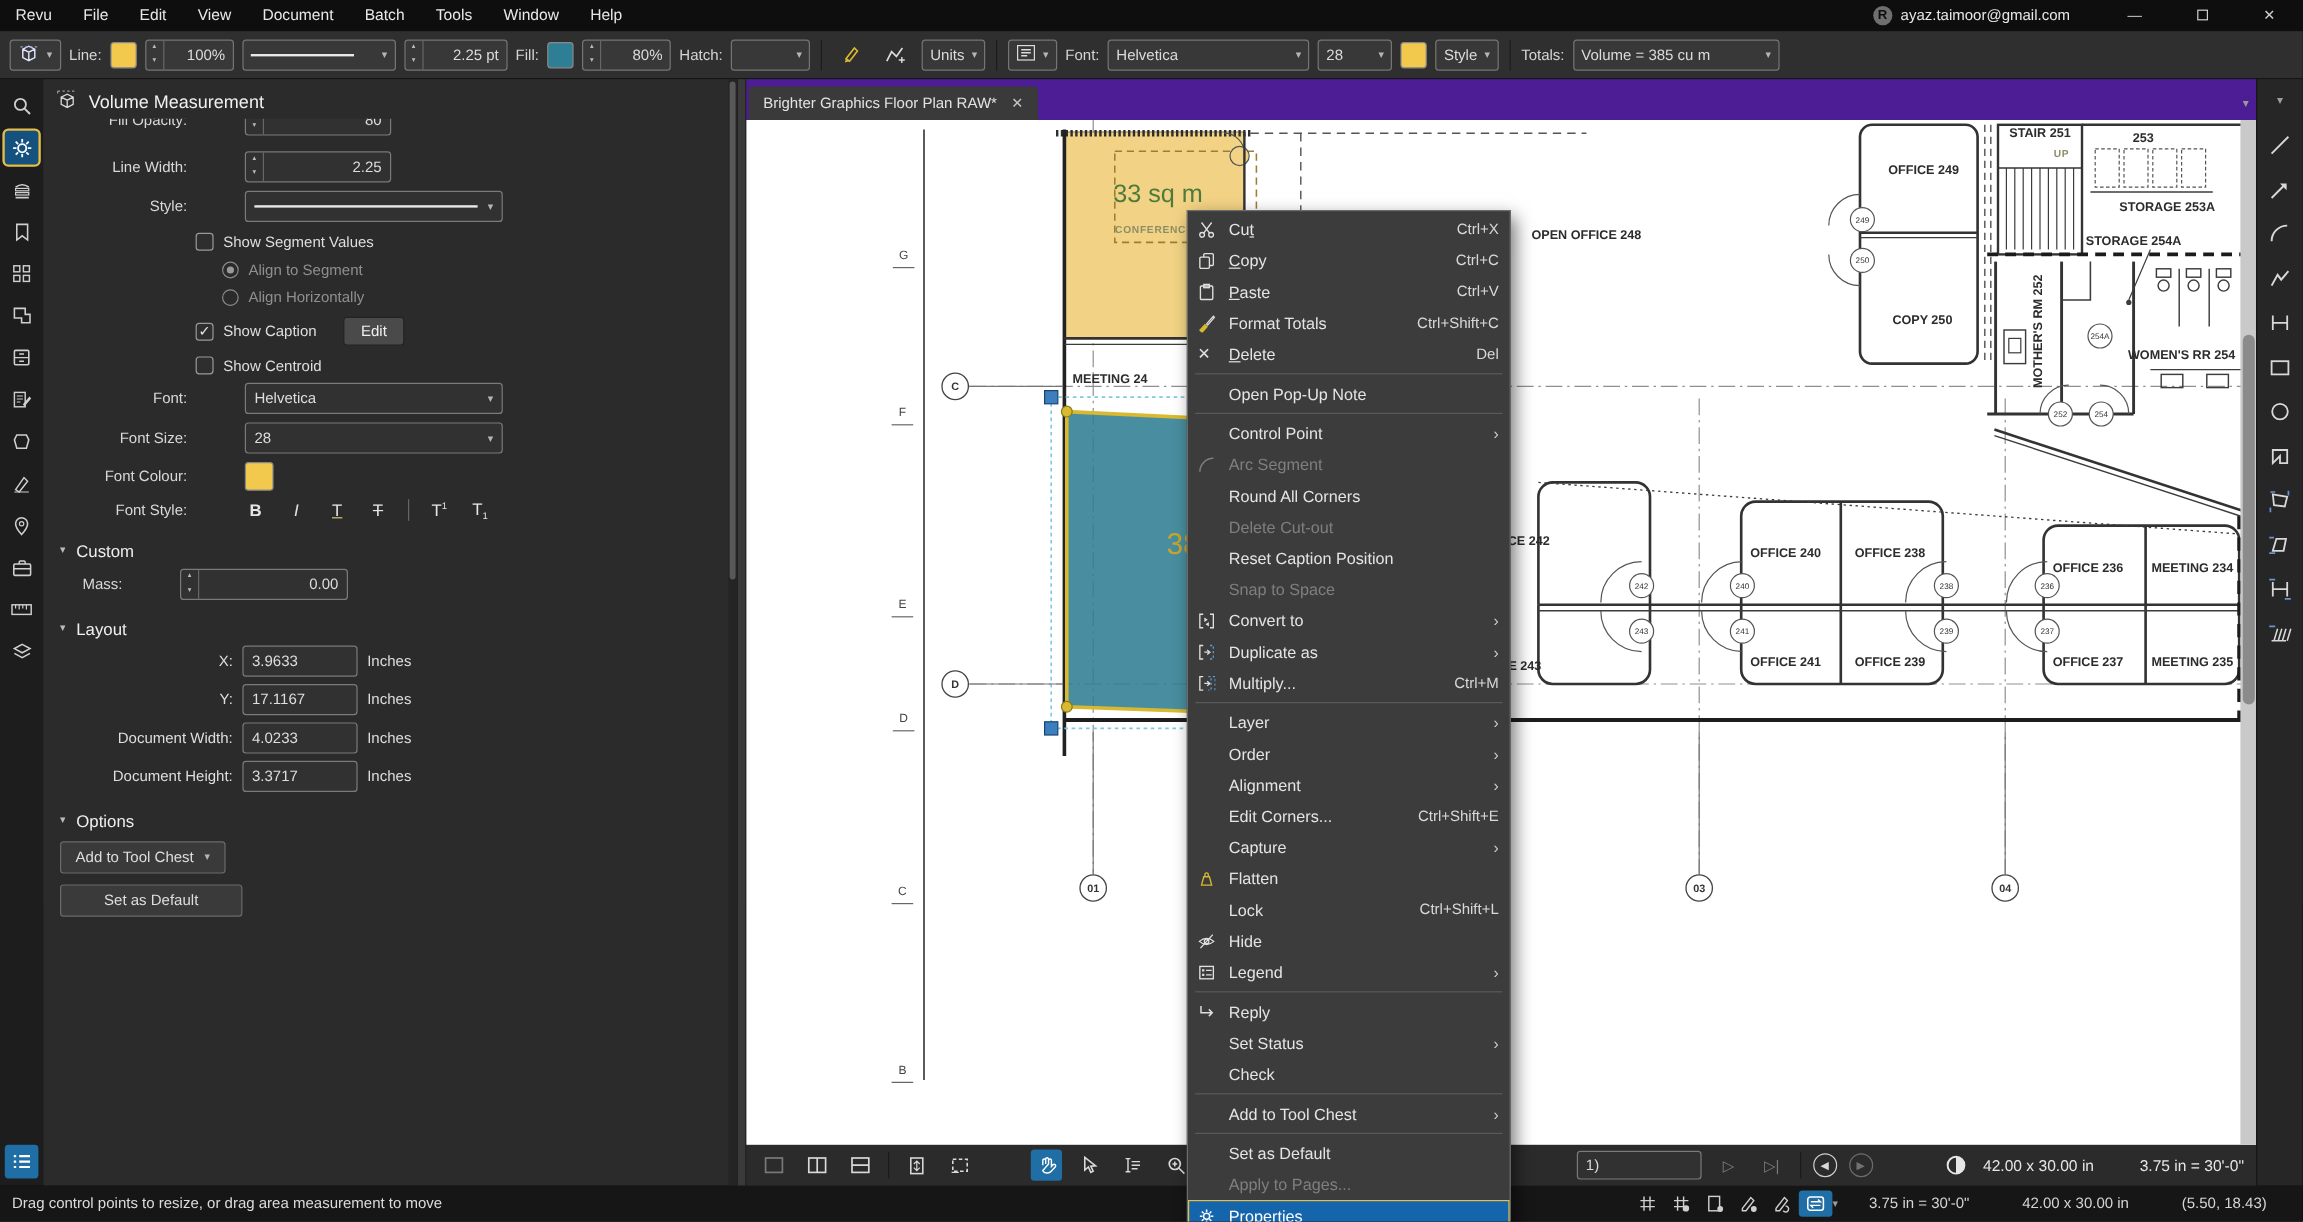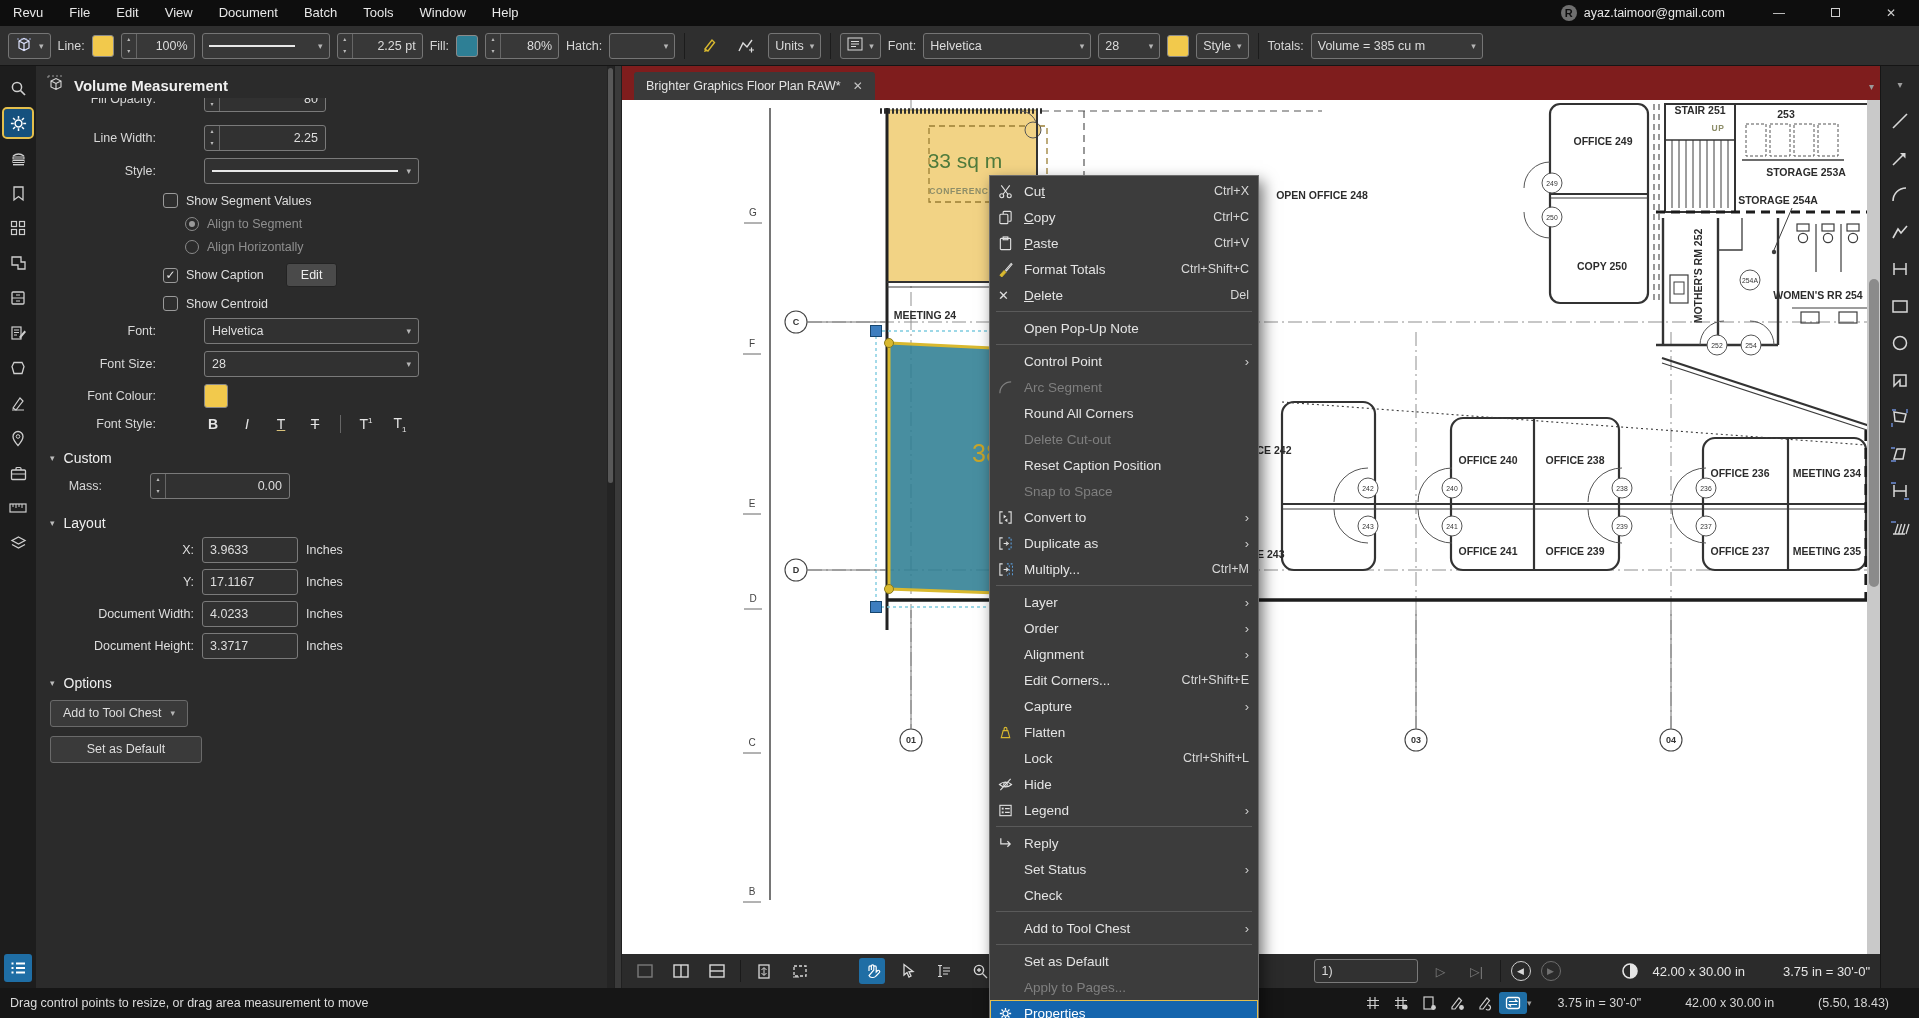--- a/index.html
+++ b/index.html
@@ -38,21 +38,21 @@
   .iconstrip { width:36px; background:#1d1d1d; display:flex; flex-direction:column; align-items:center; padding-top:8px; gap:7px; }
   .stripbtn { width:28px; height:28px; display:flex; align-items:center; justify-content:center; color:#cfcfcf; border-radius:3px; }
   .stripbtn svg { display:block; }
   .stripbtn.active { background:#15517e; outline:2px solid #e3bf4d; }
   .stripbtn.bottom { margin-top:auto; margin-bottom:6px; background:#1f6ea5; }
 
   
   .panel { width:578px; background:#2b2b2b; position:relative; color:#dedede; font-size:12.5px; overflow:hidden; }
   .panel-scroll { position:absolute; right:0; top:0; width:7px; height:100%; background:#242424; }
   .panel-scroll .thumb { position:absolute; top:2px; left:1px; width:5px; height:45%; background:#585858; border-radius:3px; }
-  .phead { display:flex; align-items:center; gap:8px; padding:8px 8px 2px 10px; font-size:15px; font-weight:bold; color:#f0f0f0; }
+  .phead { display:flex; align-items:center; gap:8px; padding:8px 8px 2px 10px; font-size:15px; font-weight:normal; color:#f0f0f0; }
   .prow { display:grid; grid-template-columns:112px 1fr; align-items:center; margin:7px 0 0 8px; column-gap:7px;gap:48px; }
   .prow .plab { text-align:right; color:#d8d8d8; }
   .clipwrap { height:20px; overflow:hidden; position:relative; }
   .clipwrap .prow { margin-top:-12px; }
   .pspin { display:flex; align-items:center; background:#313131; border:1px solid #7a7a7a; border-radius:3px; height:26px; width:122px; }
   .pspin .arrs { display:flex; flex-direction:column; border-right:1px solid #666; width:15px; height:100%; }
   .pspin .arrs span { flex:1; font-size:6px; color:#bbb; text-align:center; line-height:11px; }
   .pspin .sval { flex:1; text-align:right; padding-right:7px; }
   .pdd { display:flex; align-items:center; background:#313131; border:1px solid #7a7a7a; border-radius:3px; height:26px; width:215px; padding:0 7px; }
   .pdd .val { flex:1; }
@@ -77,21 +77,21 @@
   .layrow .plab { text-align:right; }
   .pinput { background:#313131; border:1px solid #7a7a7a; border-radius:3px; height:26px; padding:0 7px; line-height:24px; }
   .optbtn { display:flex; align-items:center; gap:9px; background:#3a3a3a; border:1px solid #6a6a6a; border-radius:3px; height:27px; padding:0 12px; margin:9px 0 0 14px; width:fit-content; }
   .optbtn.center { width:152px; justify-content:center; }
 
   
   .vdivider { width:8px; background:#3a3a3a; border-left:1px solid #202020; border-right:1px solid #202020; }
 
   
   .docarea { width:1258px; display:flex; flex-direction:column; background:#262626; }
-  .tabbar { height:34px; background:#7f1d1d; display:flex; align-items:flex-end; padding-left:12px; position:relative; }
+  .tabbar { height:34px; background:#4c1d95; display:flex; align-items:flex-end; padding-left:2px; position:relative; }
   .tab { background:#3a3a3a; color:#e3e3e3; font-size:12.5px; height:28px; display:flex; align-items:center; gap:12px; padding:0 12px; border-radius:3px 3px 0 0; }
   .tab .x { color:#c5c5c5; font-size:12px; }
   .tab-ovf { position:absolute; right:6px; bottom:8px; color:#9a9a9a; font-size:10px; }
   .canvas { position:relative; height:854px; background:#ffffff; overflow:hidden; }
   .canvas svg.plan { position:absolute; left:0; top:0; }
   .vscroll { position:absolute; right:0; top:0; width:13px; height:100%; background:#c9c9c9; }
   .vscroll .thumb { position:absolute; left:1.5px; width:10px; top:21%; height:36%; background:#8b8b8b; border-radius:5px; }
 
   .docbar { height:34px; background:#2b2b2b; display:flex; align-items:center; gap:10px; padding:0 10px; color:#d9d9d9; font-size:12.5px; }
   .dbicon { width:26px; height:26px; display:flex; align-items:center; justify-content:center; border-radius:3px; color:#d9d9d9; }

